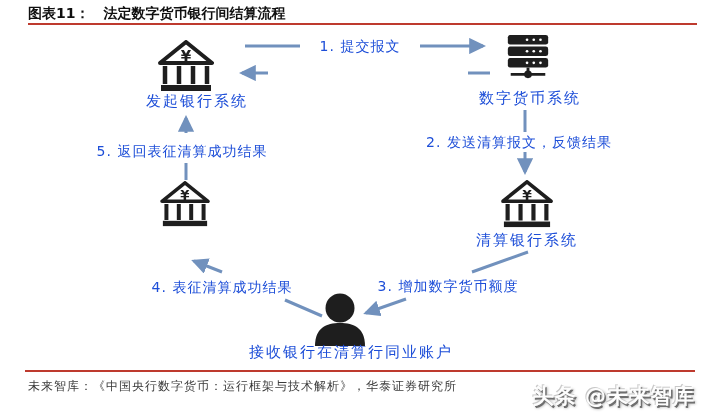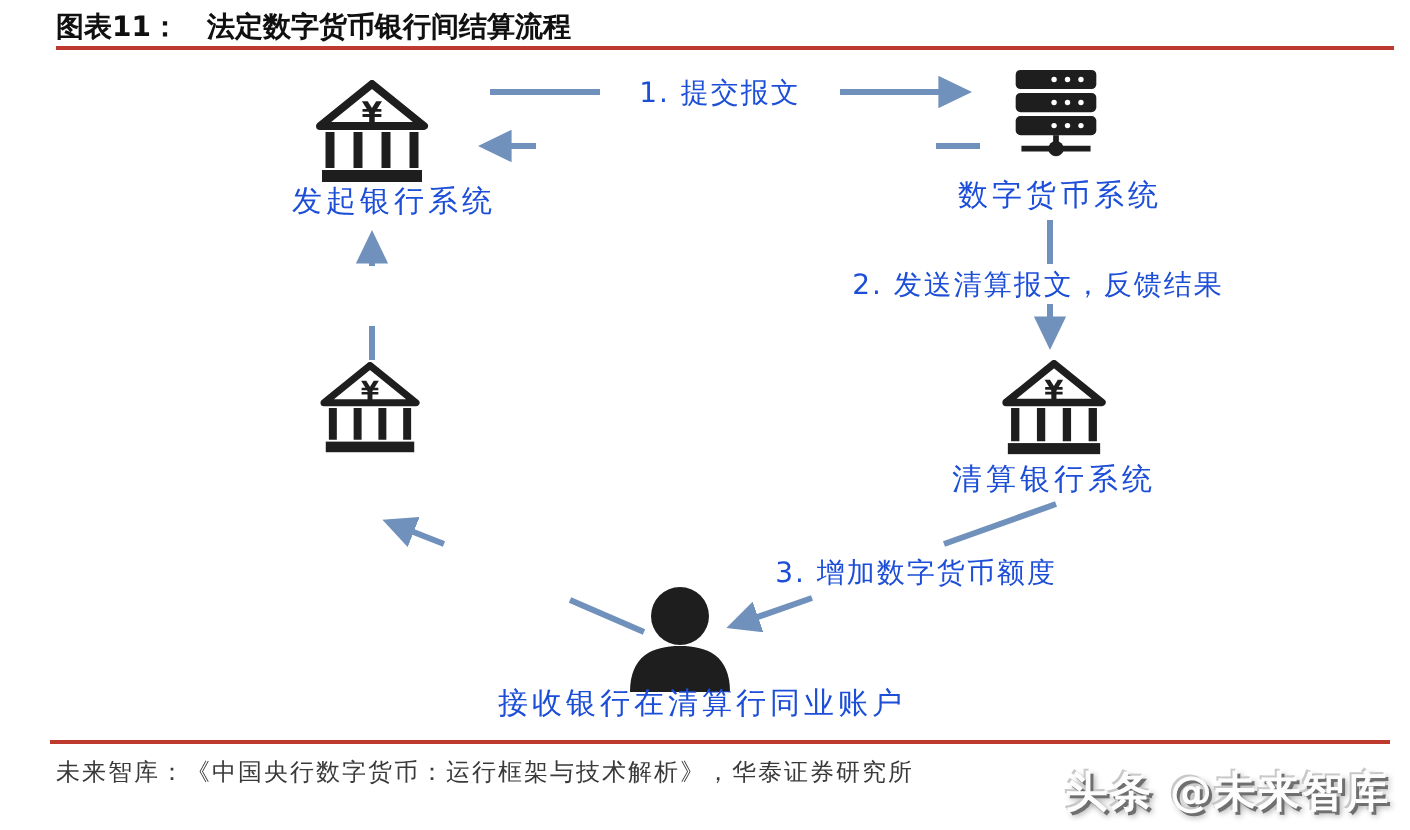--- a/index.html
+++ b/index.html
@@ -139,19 +139,21 @@
     </svg>
   </div>
 
   <div class="lbl node-lbl" style="left:197px;top:101px;">发起银行系统</div>
   <div class="lbl node-lbl" style="left:527px;top:240px;">清算银行系统</div>
   <div class="lbl node-lbl" style="left:530px;top:98px;">数字货币系统</div>
   <div class="lbl node-lbl" style="left:351px;top:352px;">接收银行在清算行同业账户</div>
 
   <div class="lbl step-lbl" style="left:360px;top:47px;">1. 提交报文</div>
   <div class="lbl step-lbl" style="left:519px;top:143px;">2. 发送清算报文，反馈结果</div>
-  <div class="lbl step-lbl" style="left:458px;top:287px;">3. 增加数字货币额度</div>
+  <div class="lbl step-lbl" style="left:448px;top:287px;">3. 增加数字货币额度</div>
+  <div class="lbl step-lbl" style="left:222px;top:288px;">4. 表征清算成功结果</div>
+  <div class="lbl step-lbl" style="left:182px;top:152px;">5. 返回表征清算成功结果</div>
 
   <div class="rule rule-bottom"></div>
   <div class="source">未来智库：《中国央行数字货币：运行框架与技术解析》，华泰证券研究所</div>
   <div class="watermark">头条 @未来智库</div>
 
 </div>
 
 </body></html>

